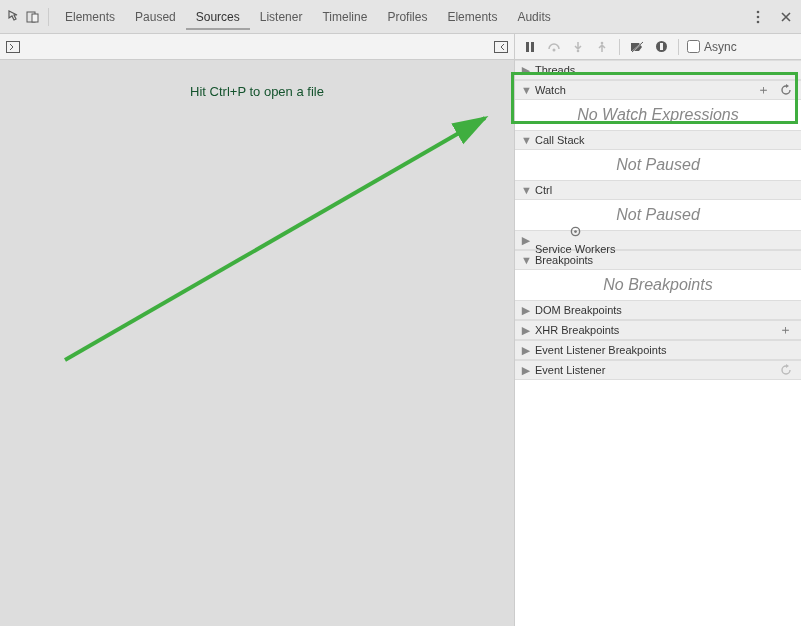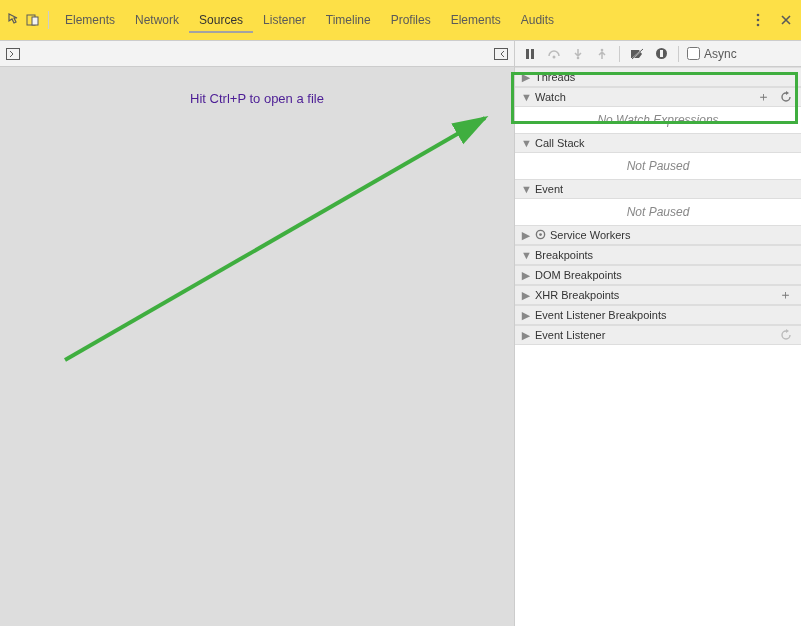--- a/index.html
+++ b/index.html
@@ -10,23 +10,23 @@
     width: 801px;
     height: 626px;
     overflow: hidden;
     background: #fff;
     position: relative;
   }
   
   .tabbar {
     display: flex;
     align-items: center;
-    height: 41px;
+    height: 34px;
     border-bottom: 1px solid #ccc;
-    background: #fde047;
+    background: #e5e5e5;
     padding: 0 6px;
     gap: 0;
   }
   .tabbar .ic { width:18px; display:flex; align-items:center; justify-content:center; color:#5a5a5a; }
   .tabbar .divider { width:1px; height:18px; background:#ccc; margin:0 6px; }
   .tabbar .tab {
     padding: 0 10px;
     height:26px;
     line-height:26px;
     color:#5a5a5a;
@@ -62,21 +62,21 @@
   .left-body {
     flex:1;
     background:#ddd;
     position:relative;
   }
   .hint {
     position:absolute;
     left:0; right:0;
     top:24px;
     text-align:center;
-    color:#4c1d95;
+    color:#14532d;
     font-size:13px;
   }
   
   .right {
     width:286px;
     display:flex;
     flex-direction:column;
     background:#fff;
   }
   .dbgbar {
@@ -106,57 +106,57 @@
     gap:4px;
   }
   .section-hdr .tri { width:10px; text-align:center; color:#888; }
   .section-hdr .fill { flex:1; }
   .section-hdr .act { color:#777; cursor:pointer; padding:0 3px; font-size:13px; }
   .section-body {
     padding:6px 0;
     text-align:center;
     font-style:italic;
     color:#888;
-    font-size:12px;
+    font-size:16px;
     background:#fff;
   }
   
   .highlight-box {
     position:absolute;
     border:3px solid #3fae3f;
     pointer-events:none;
     z-index:50;
   }
   .arrow {
     position:absolute;
     pointer-events:none;
     z-index:49;
   }
   .ic svg, .act svg, .dbgic svg { display:block; }
   .dbgic { display:flex; align-items:center; justify-content:center; width:18px; height:18px; }
-  .gearwrap { display:flex; align-items:center; gap:4px; }
+  .gearwrap { display:flex; align-items:center; gap:4px;flex-direction:column; }
 </style>
 </head>
 <body>
 
 <div class="tabbar">
   <span class="ic">
     <svg width="14" height="14" viewBox="0 0 14 14">
         <path d="M1 1 L1 8 L4 6 L6 10 L8 9 L6 5 L9 5 Z" fill="none" stroke="#5a5a5a" stroke-width="1.2"></path>
       </svg>
   </span>
   <span class="ic">
     <svg width="14" height="14" viewBox="0 0 14 14">
         <rect x="1" y="2" width="8" height="10" fill="none" stroke="#5a5a5a"></rect>
         <rect x="6" y="4" width="6" height="8" fill="#f3f3f3" stroke="#5a5a5a"></rect>
       </svg>
   </span>
   <span class="divider"></span>
   <span class="tab">Elements</span>
-  <span class="tab">Network</span>
+  <span class="tab">Paused</span>
   <span class="tab active">Sources</span>
   <span class="tab">Listener</span>
   <span class="tab">Timeline</span>
   <span class="tab">Profiles</span>
   <span class="tab">Elements</span>
   <span class="tab">Audits</span>
   <span class="spacer"></span>
   <span class="ic">
     <svg width="4" height="14" viewBox="0 0 4 14">
         <circle cx="2" cy="2" r="1.3" fill="#5a5a5a"></circle>
@@ -264,41 +264,42 @@
       <div class="section-body">No Watch Expressions</div>
 
       <div class="section-hdr">
         <span class="tri">▼</span>
         <span>Call Stack</span>
       </div>
       <div class="section-body">Not Paused</div>
 
       <div class="section-hdr">
         <span class="tri">▼</span>
-        <span>Event</span>
+        <span>Ctrl</span>
       </div>
       <div class="section-body">Not Paused</div>
 
       <div class="section-hdr">
         <span class="tri">▶</span>
         <span class="gearwrap">
           <span>
             <svg width="11" height="11" viewBox="0 0 12 12">
                 <circle cx="6" cy="6" r="4.5" fill="none" stroke="#777" stroke-width="1.5"></circle>
                 <circle cx="6" cy="6" r="1.5" fill="#777"></circle>
               </svg>
           </span>
           <span>Service Workers</span>
         </span>
       </div>
 
       <div class="section-hdr">
         <span class="tri">▼</span>
         <span>Breakpoints</span>
       </div>
+      <div class="section-body">No Breakpoints</div>
 
       <div class="section-hdr">
         <span class="tri">▶</span>
         <span>DOM Breakpoints</span>
       </div>
 
       <div class="section-hdr">
         <span class="tri">▶</span>
         <span>XHR Breakpoints</span>
         <span class="fill"></span>

